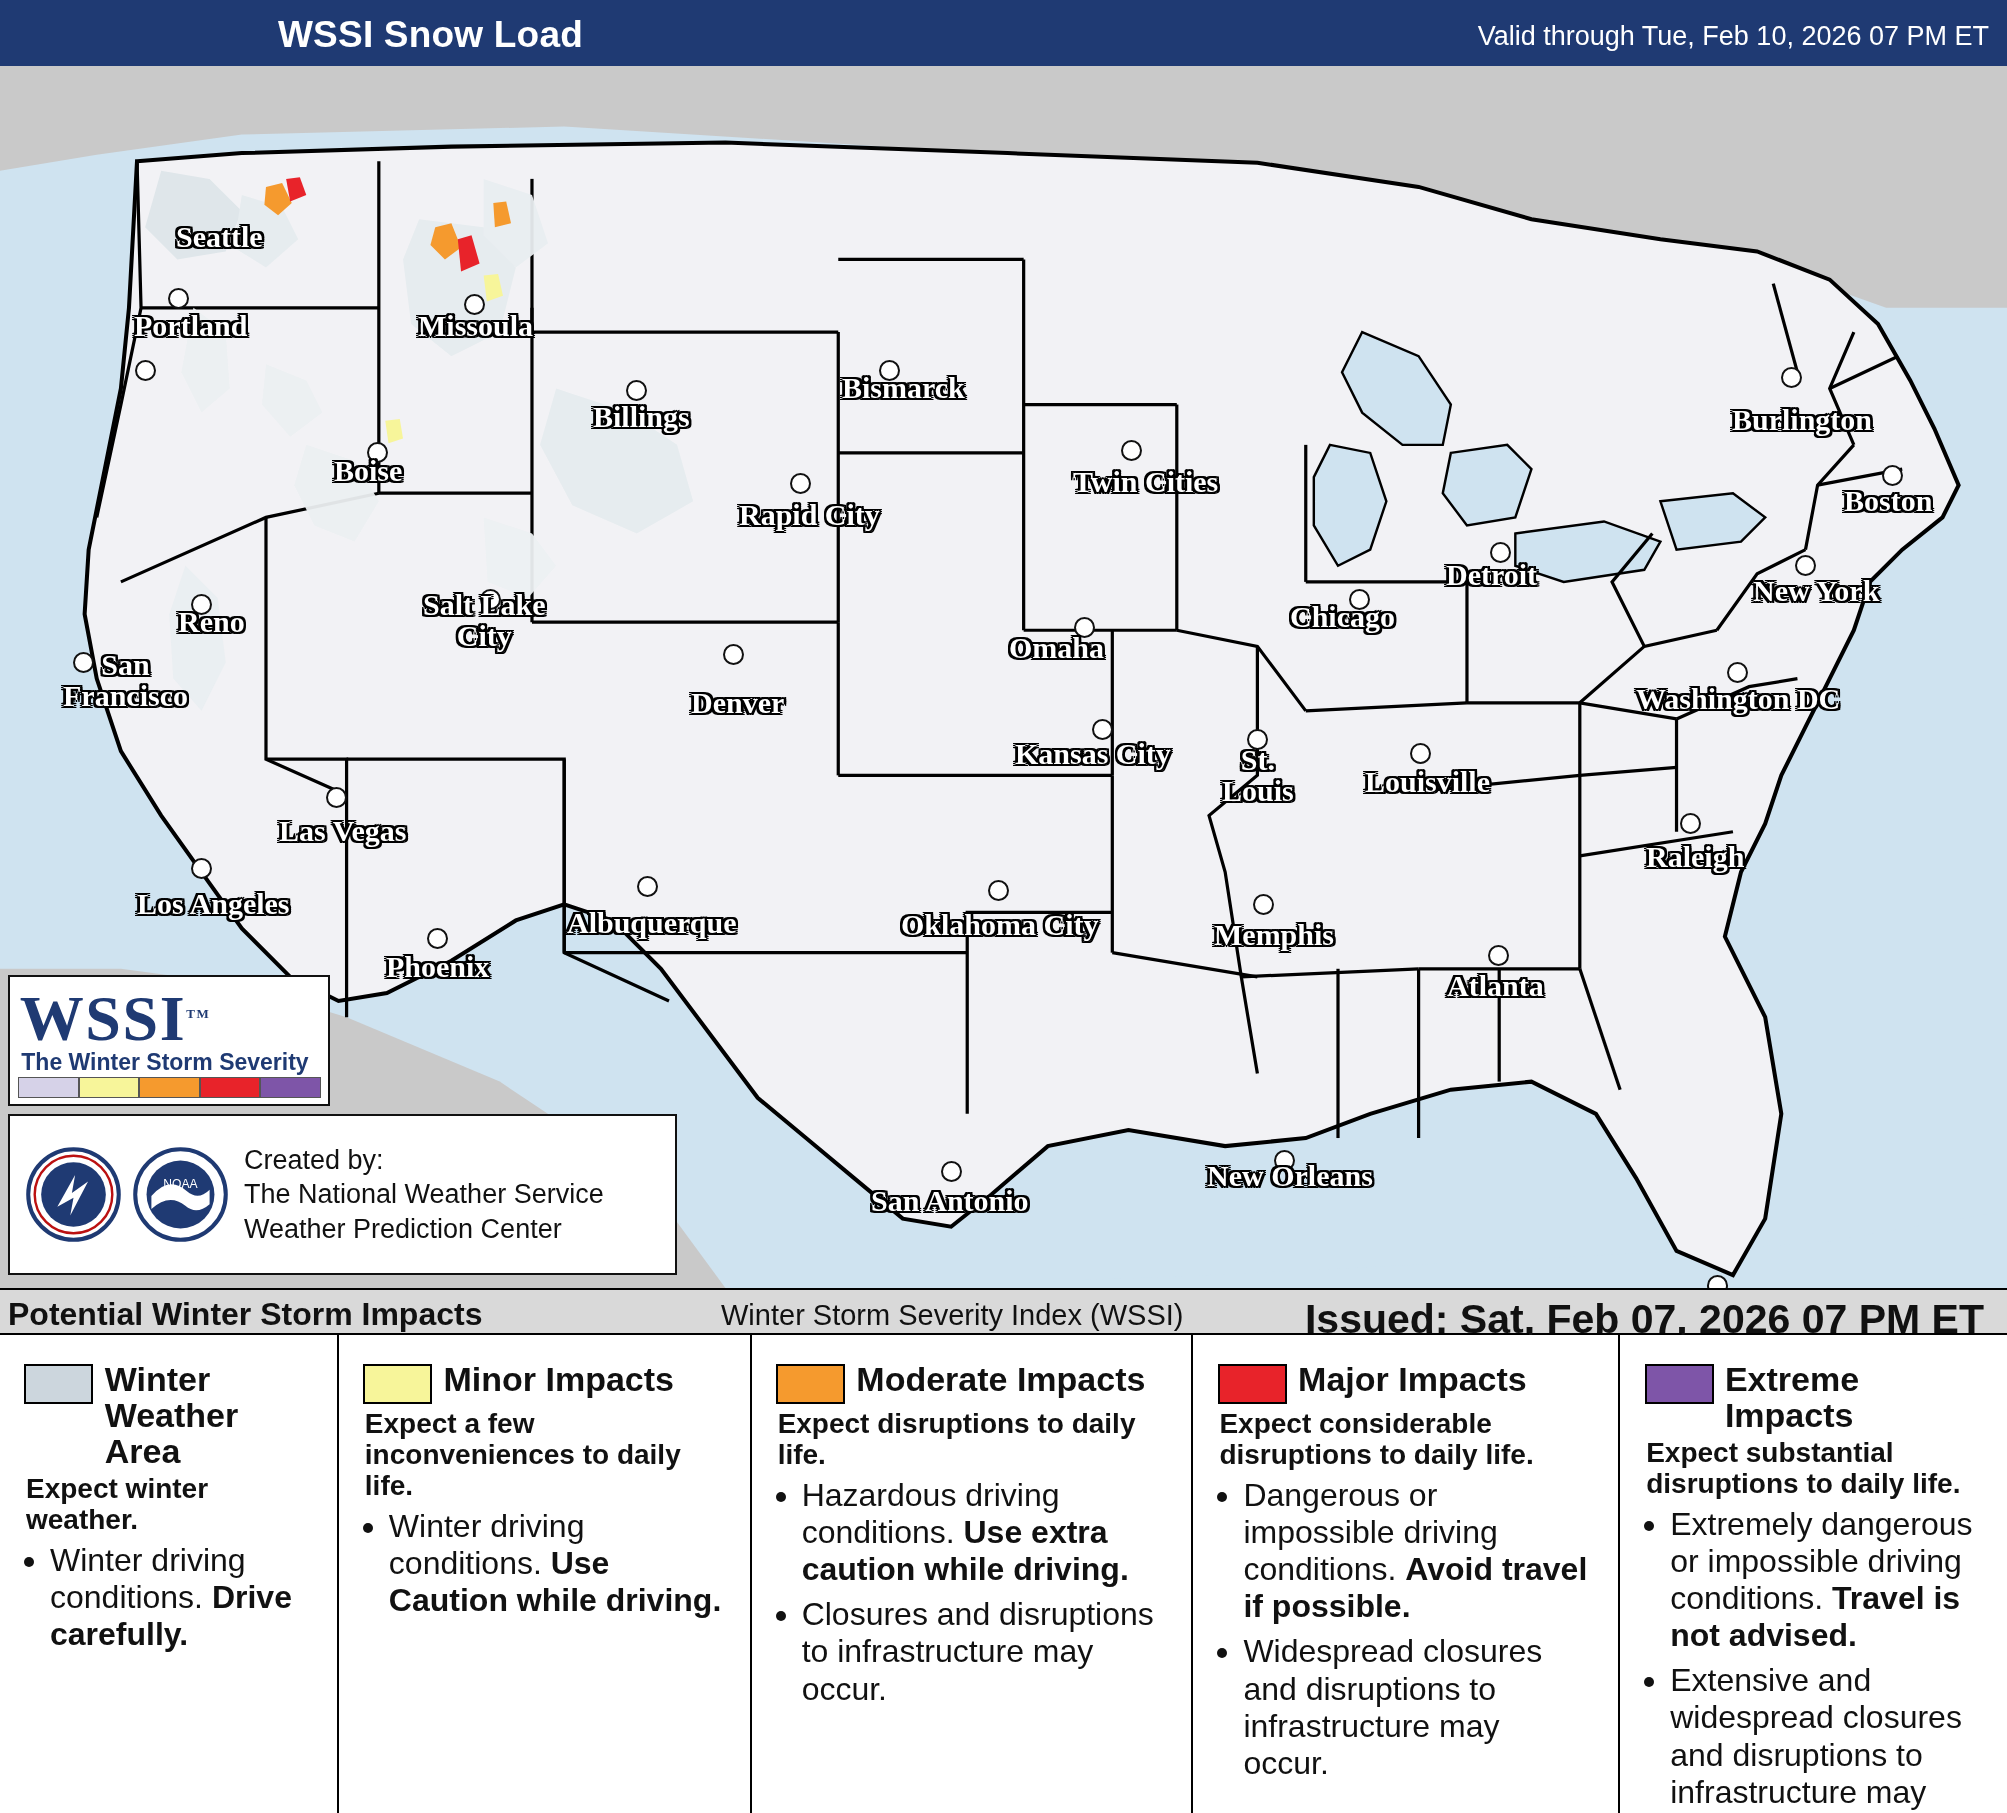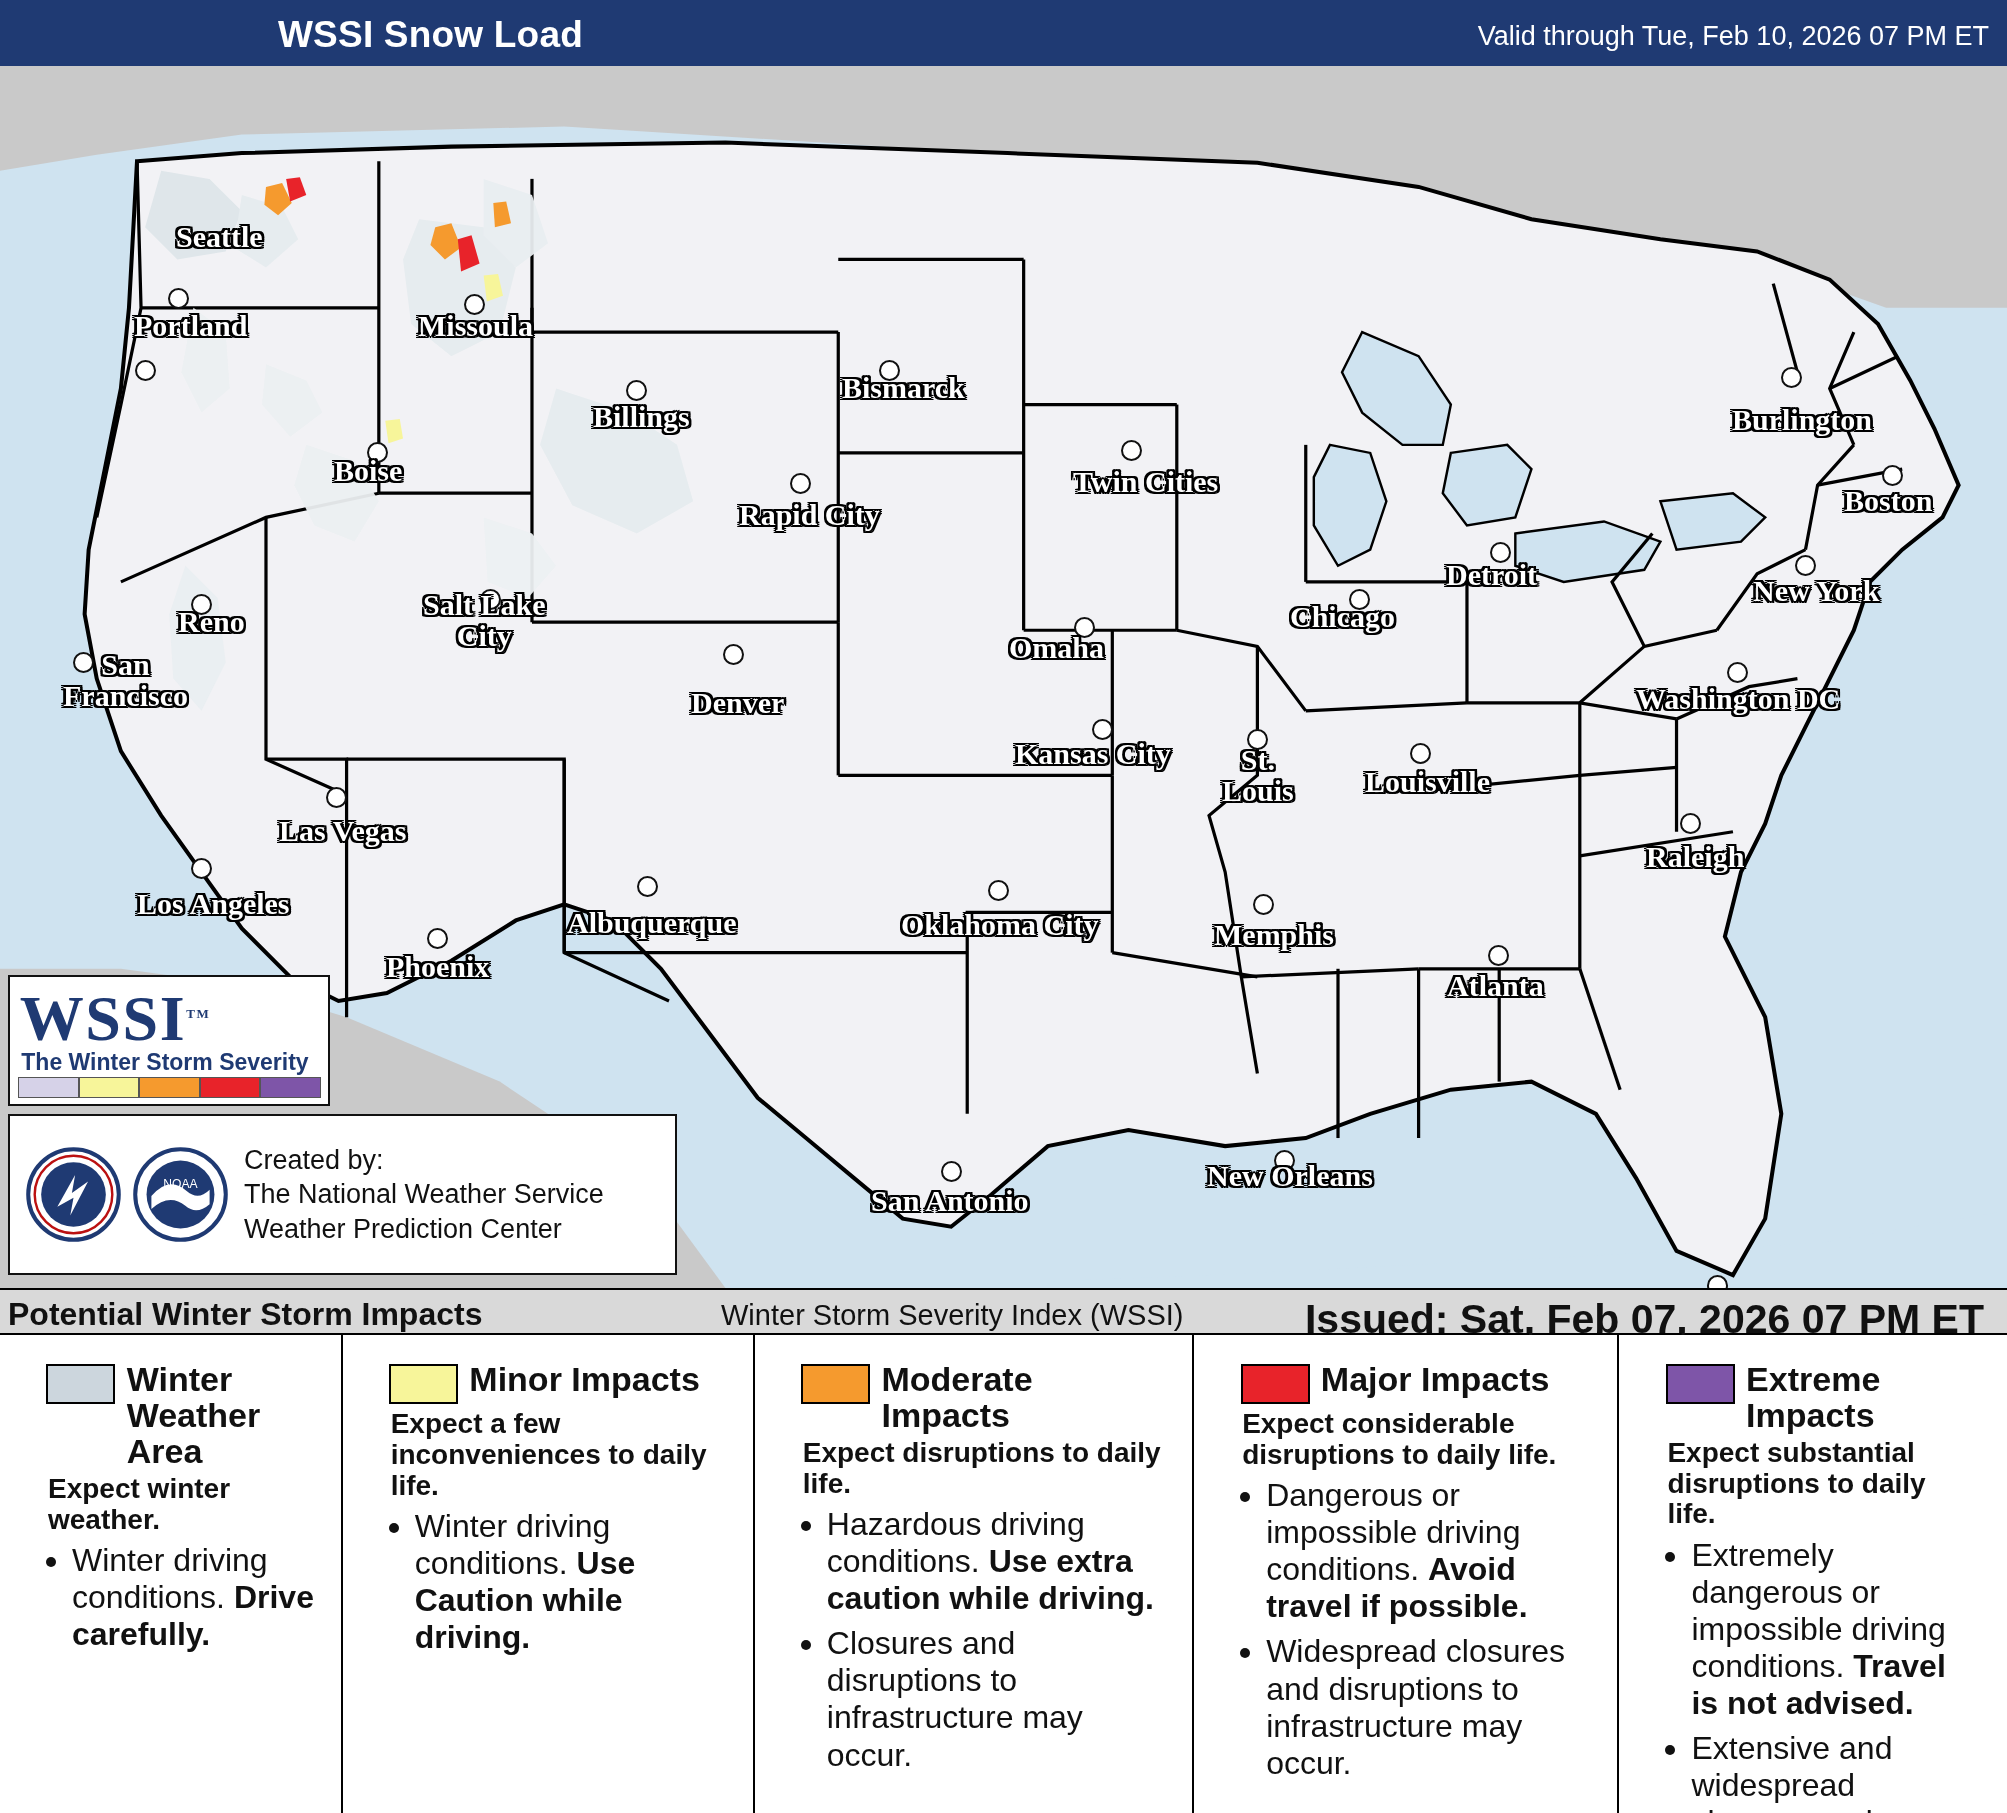--- a/index.html
+++ b/index.html
@@ -36,21 +36,21 @@
   .creditbox .ctext{font-size:27px;line-height:1.26;color:#111;}
 
   
   .impactbar{position:absolute;left:0;top:1288px;width:2007px;height:47px;background:#d9d9d9;border-top:2.4px solid #000;border-bottom:2.4px solid #000;box-sizing:border-box;}
   .impactbar .left{position:absolute;left:8px;top:6.4px;font-size:32px;font-weight:bold;color:#111;}
   .impactbar .mid{position:absolute;left:721px;top:9px;font-size:29px;color:#111;}
   .impactbar .right{position:absolute;right:23px;top:6.4px;font-size:41px;font-weight:bold;color:#111;}
 
   
   .legend{position:absolute;left:0;top:1335px;width:2007px;height:479px;display:flex;background:#fff;}
-  .legcol{position:relative;box-sizing:border-box;border-right:2.4px solid #000;padding:18px;margin-left:22px;}
+  .legcol{position:relative;box-sizing:border-box;border-right:2.4px solid #000;padding:18px;}
   .legcol:last-child{border-right:none;}
   .legcol .head{display:flex;align-items:flex-start;padding:8px 6.4px 0 6.4px;}
   .legcol .swatch{width:69px;height:40px;border:2.4px solid #000;box-sizing:border-box;flex:0 0 auto;margin-top:3.2px;}
   .legcol .hl{font-size:34px;font-weight:bold;color:#111;margin-left:11.3px;line-height:1.06;}
   .legcol .expect{font-size:28px;font-weight:bold;color:#111;padding:4.8px 8px 0 8px;line-height:1.1;}
   .legcol ul{margin:6.4px 0 0 0;padding:0 8px 0 32px;list-style:disc;}
   .legcol li{font-size:32px;color:#111;line-height:1.16;margin-bottom:8px;}
   .legcol li b{font-weight:bold;}
 
   .c0{width:339px;}

